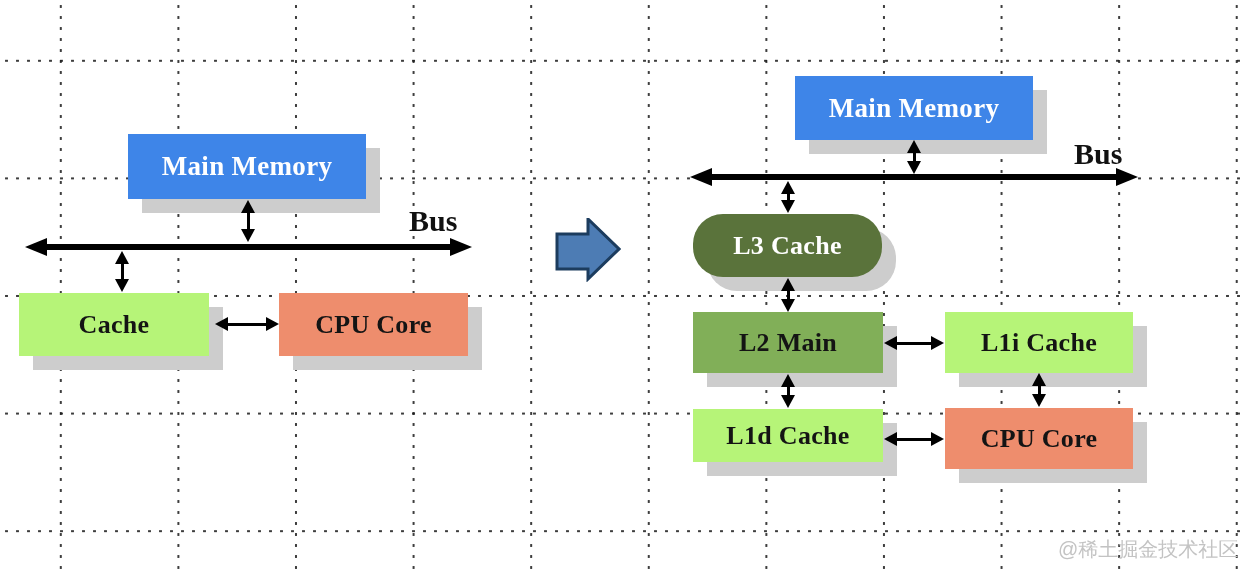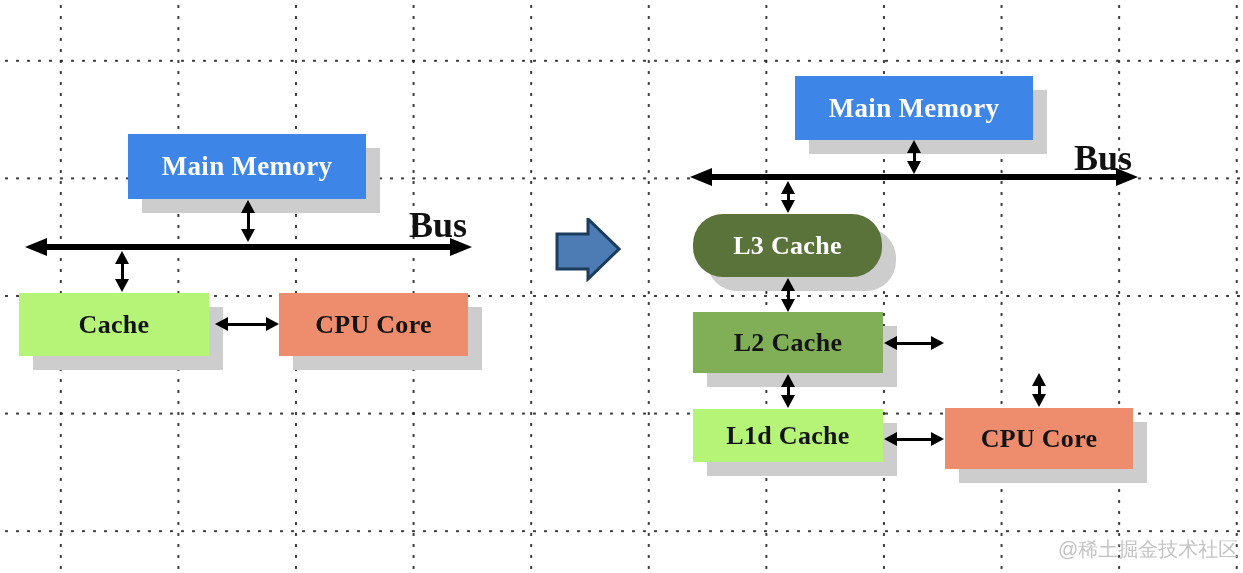--- a/index.html
+++ b/index.html
@@ -22,21 +22,21 @@
     position:absolute;
     display:flex; align-items:center; justify-content:center;
     box-shadow:14px 14px 0 #cdcdcd;
   }
   .txt { font-weight:bold; font-size:26px; color:#141414; letter-spacing:.3px; white-space:nowrap; }
   .txt-big { font-size:27px; }
   .txt-white { color:#ffffff; }
 
   .bus-label {
     position:absolute;
-    font-weight:bold; font-size:36px; color:#111; white-space:nowrap;
+    font-weight:bold; font-size:30px; color:#111; white-space:nowrap;
   }
 
   
   .arrow-h {
     position:absolute; height:16px;
     background:linear-gradient(#000,#000) center / calc(100% - 24px) 3px no-repeat;
   }
   .arrow-h::before { content:""; position:absolute; left:0; top:50%; transform:translateY(-50%);
     border-top:7px solid transparent; border-bottom:7px solid transparent; border-right:13px solid #000; }
   .arrow-h::after  { content:""; position:absolute; right:0; top:50%; transform:translateY(-50%);
@@ -110,25 +110,28 @@
 
   <div class="arrow-v" style="left:780px;top:181px;height:32px"></div>
 
   <div class="box" style="left: 693px; top: 214px; width: 189px; height: 63px; background-color: rgb(90, 115, 59); border-radius: 30px;">
     <span class="txt txt-white">L3 Cache</span>
   </div>
 
   <div class="arrow-v" style="left:780px;top:278px;height:34px"></div>
 
   <div class="box" style="left: 693px; top: 312px; width: 190px; height: 61px; background-color: rgb(129, 175, 88);">
-    <span class="txt">L2 Cache</span>
+    <span class="txt">L2 Main</span>
   </div>
 
   <div class="arrow-h" style="left:884px;top:335px;width:60px"></div>
 
+  <div class="box" style="left: 945px; top: 312px; width: 188px; height: 61px; background-color: rgb(182, 244, 120);">
+    <span class="txt">L1i Cache</span>
+  </div>
 
   <div class="arrow-v" style="left:780px;top:374px;height:34px"></div>
 
   <div class="box" style="left: 693px; top: 409px; width: 190px; height: 53px; background-color: rgb(182, 244, 120);">
     <span class="txt">L1d Cache</span>
   </div>
 
   <div class="arrow-h" style="left:884px;top:431px;width:60px"></div>
 
   <div class="arrow-v" style="left:1031px;top:373px;height:34px"></div>

